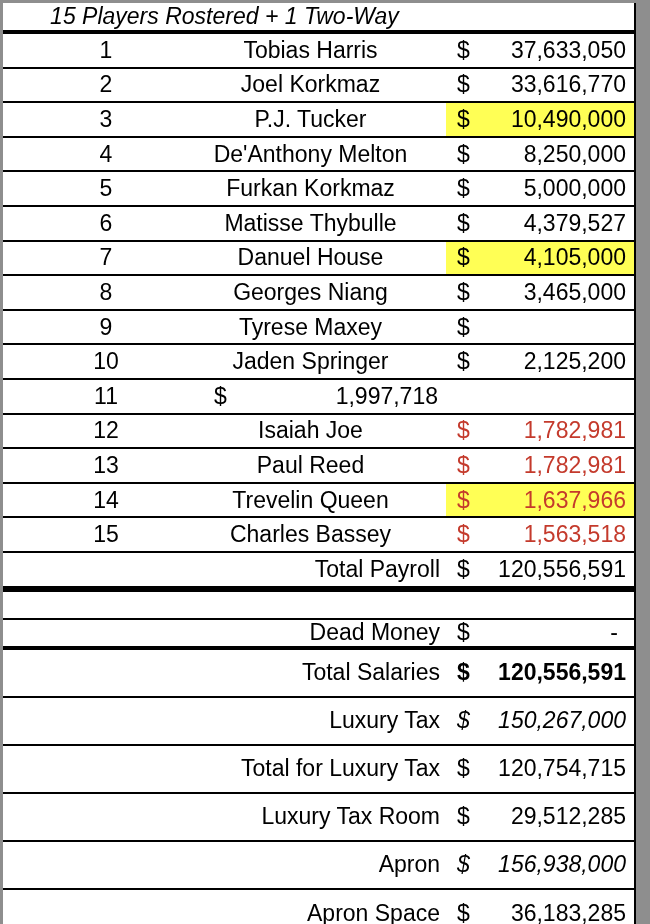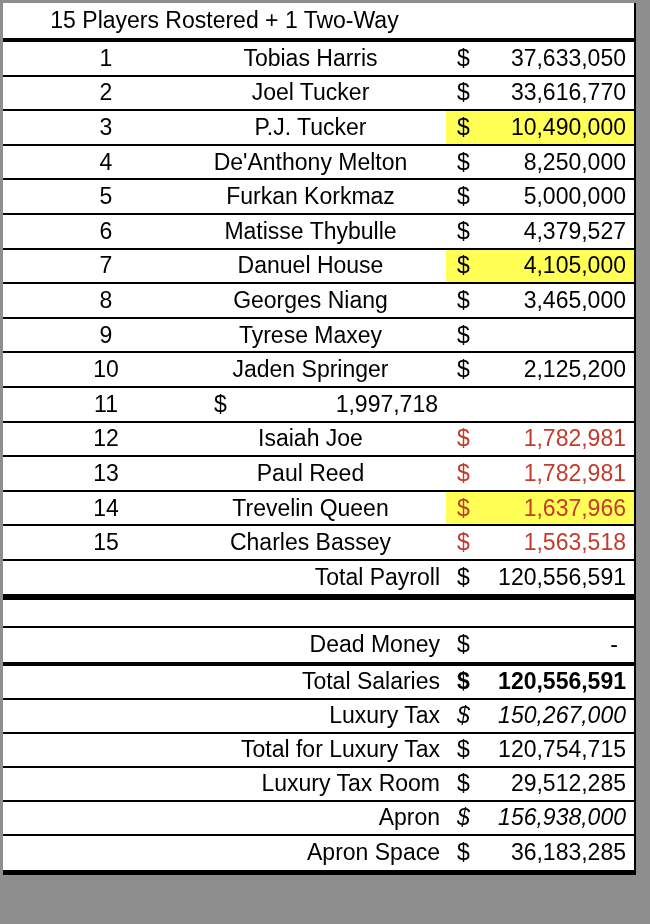--- a/index.html
+++ b/index.html
@@ -16,25 +16,25 @@
     background:#fff;
     border-right:2px solid var(--grid);
     border-bottom:5px solid var(--grid);
   }
   .row{
     display:grid;
     grid-template-columns:200px 243px 188px;
     background:#fff;
     white-space:nowrap;
   }
-  .header-row{height:39px;border-bottom:4px solid var(--grid);}
+  .header-row{height:31px;border-bottom:4px solid var(--grid);font-style:italic;}
   .r-std{height:34.6px;border-bottom:2px solid var(--grid);}
   .blank-row{height:28px;border-bottom:2px solid var(--grid);}
-  .dead-row{height:34px;}
-  .sum-row{height:34px;border-bottom:2px solid var(--grid);}
+  .dead-row{height:26px;}
+  .sum-row{height:48px;border-bottom:2px solid var(--grid);}
   .sum-row.last{border-bottom:none;border-radius:14px;}
   .double-sep{height:3px;background:#fff;border-top:2px solid var(--grid);border-bottom:2px solid var(--grid);}
   .cell{display:flex;align-items:center;overflow:hidden;}
   .c-num{justify-content:center;padding-left:6px;}
   .c-name{justify-content:center;padding-right:28px;}
   .c-label{grid-column:1/3;justify-content:flex-end;padding-right:6px;}
   .c-head-title{grid-column:1/3;justify-content:center;}
   .c-head-salary{justify-content:center;}
   .c-salary{justify-content:space-between;padding:0 8px 0 11px;}
   .hl{background:var(--hl);}
@@ -56,21 +56,21 @@
       <div class="row r-std">
         <div class="cell c-num">1</div>
         <div class="cell c-name">Tobias Harris</div>
         <div class="cell c-salary">
           <span>$</span>
           <span>37,633,050</span>
         </div>
       </div>
       <div class="row r-std">
         <div class="cell c-num">2</div>
-        <div class="cell c-name">Joel Tucker</div>
+        <div class="cell c-name">Joel Korkmaz</div>
         <div class="cell c-salary">
           <span>$</span>
           <span>33,616,770</span>
         </div>
       </div>
       <div class="row r-std">
         <div class="cell c-num">3</div>
         <div class="cell c-name">P.J. Tucker</div>
         <div class="cell c-salary hl">
           <span>$</span>

